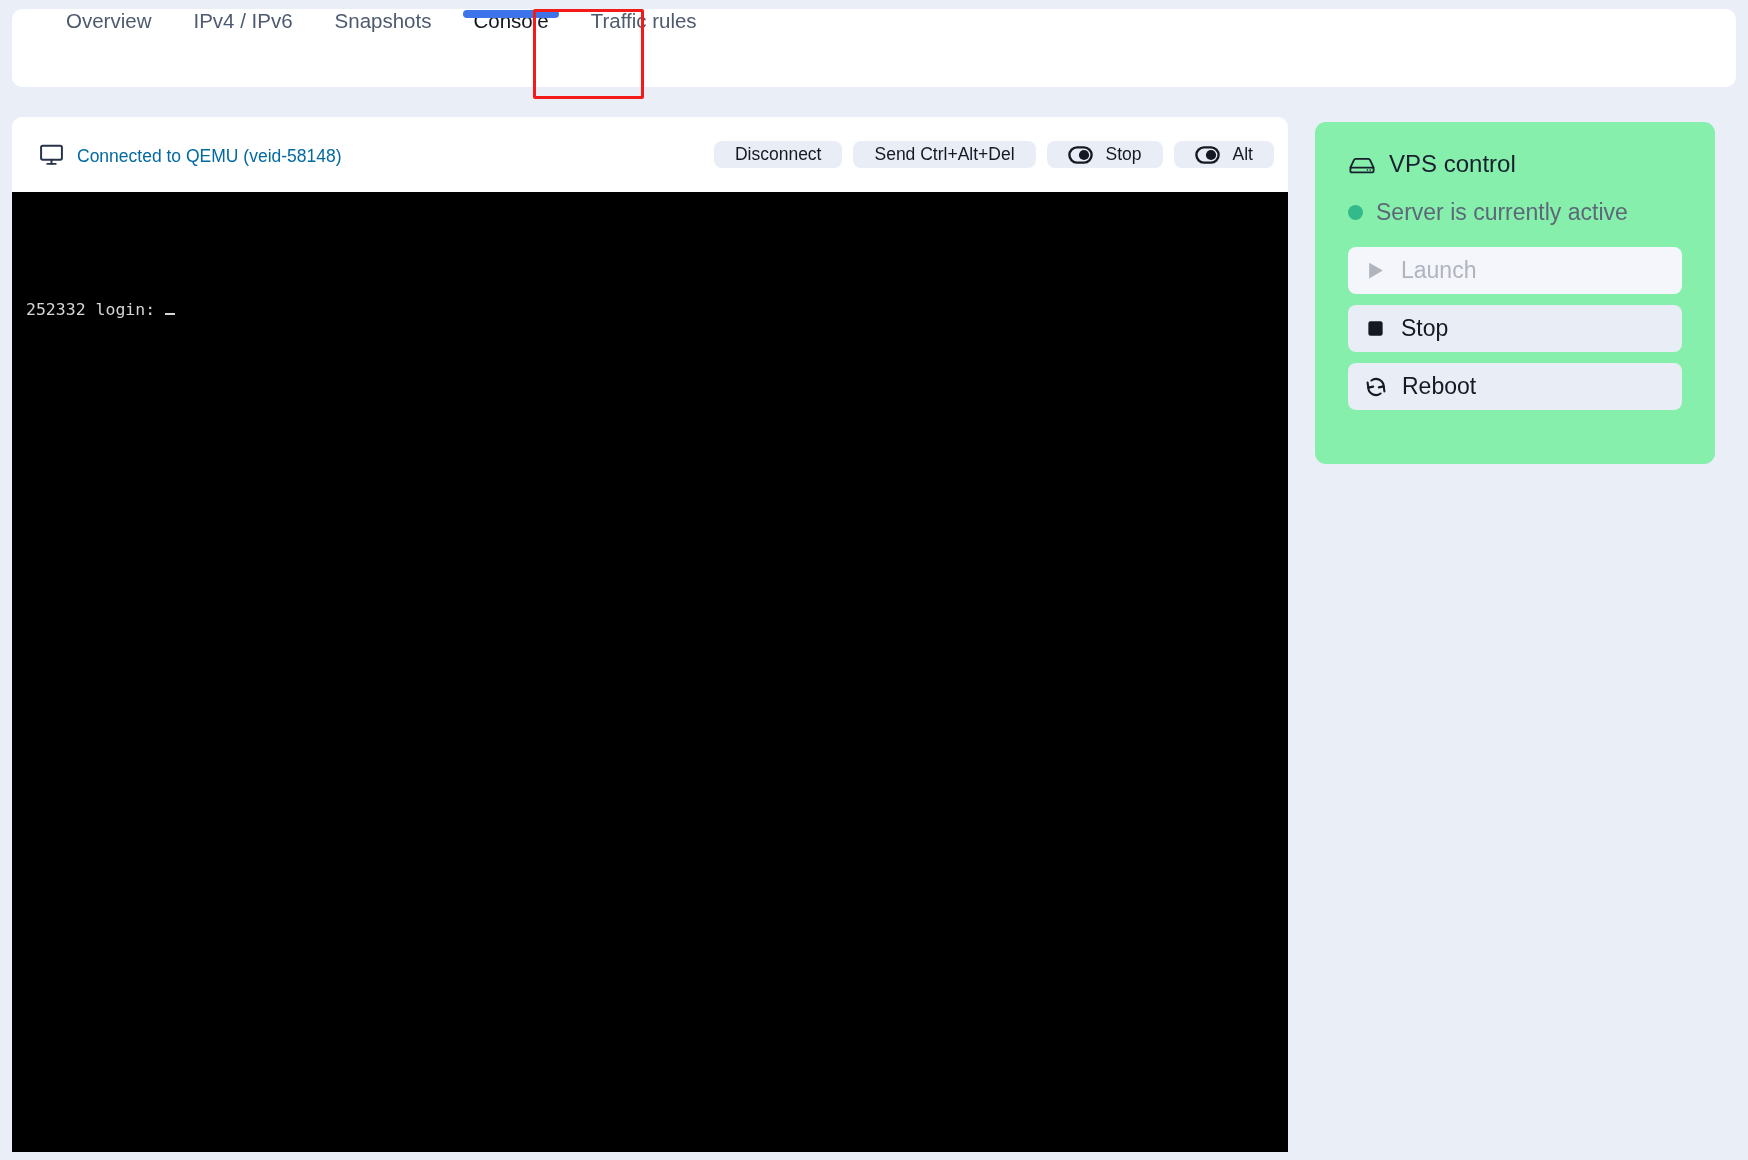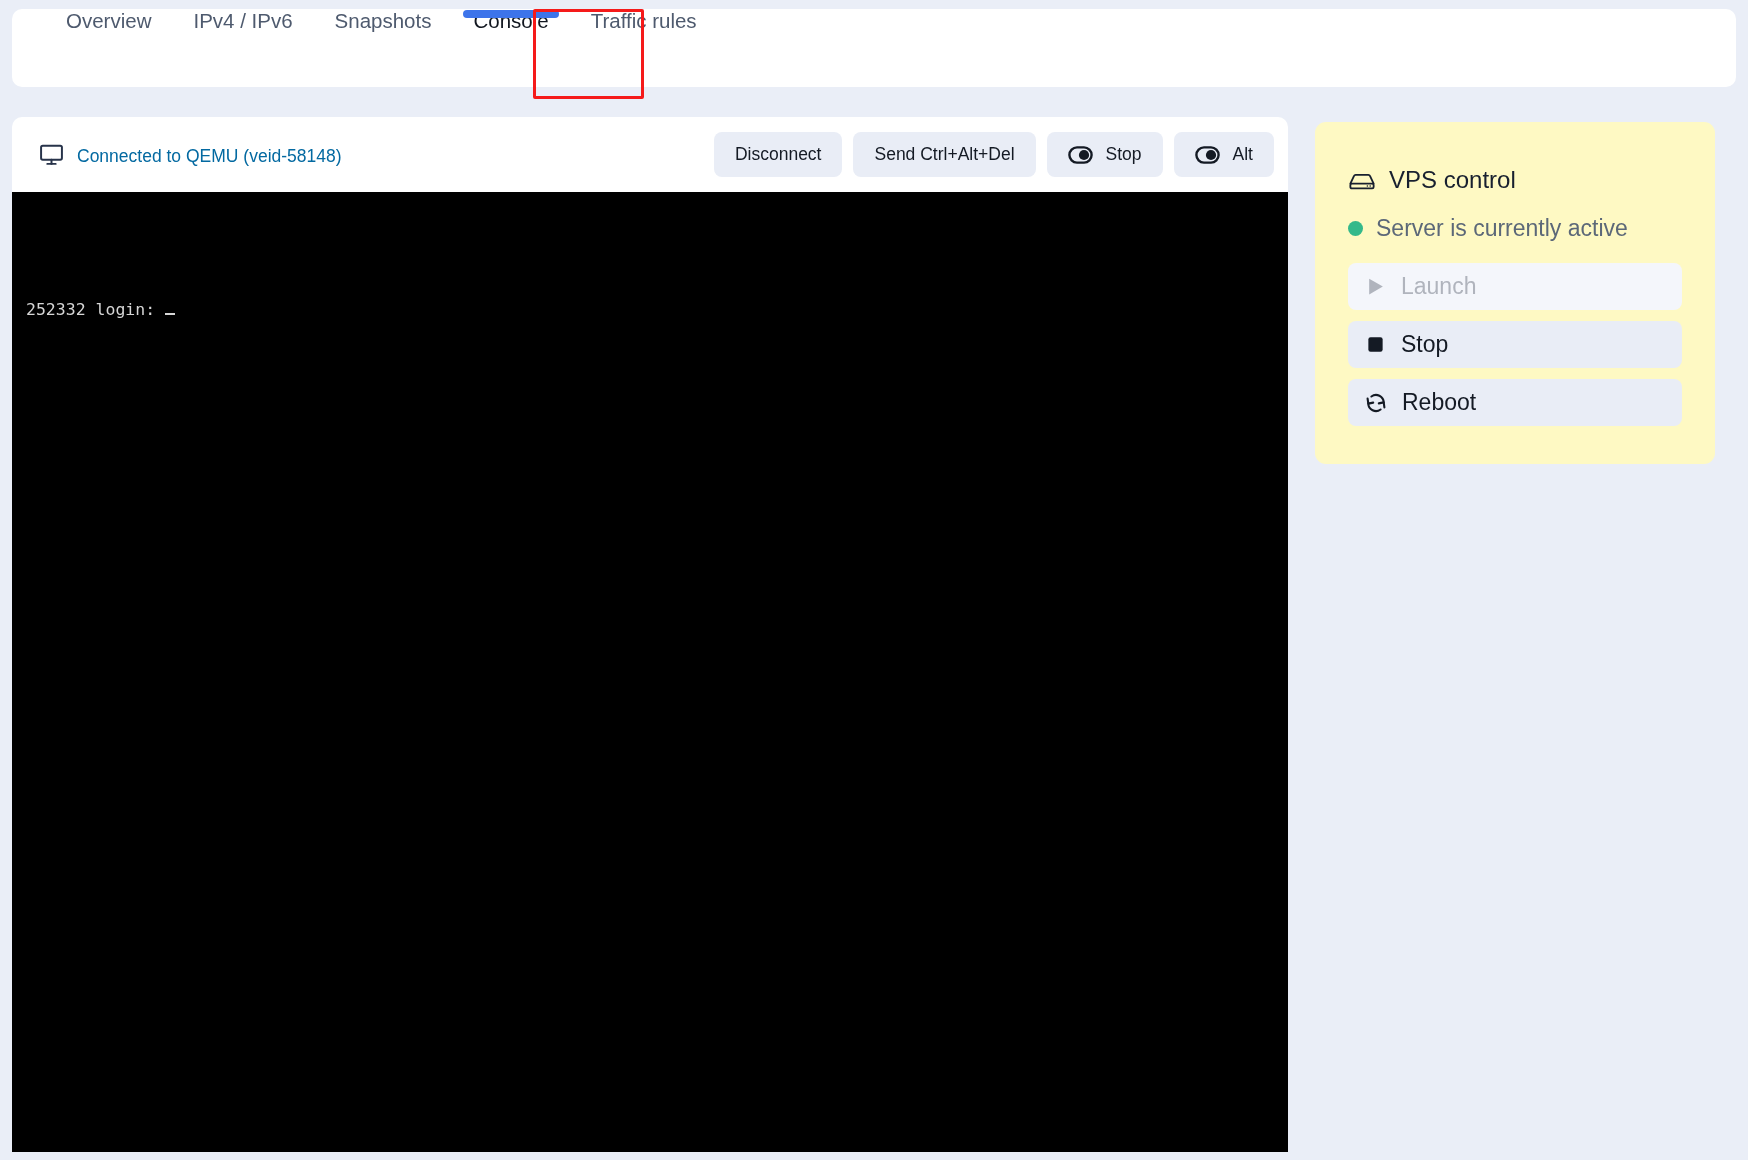--- a/index.html
+++ b/index.html
@@ -106,21 +106,21 @@
 
   .conn-status svg { display: block; }
 
   .toolbar-spacer { flex: 1 1 auto; }
 
   .tb-btn {
     display: flex;
     align-items: center;
     justify-content: center;
     gap: 13px;
-    height: 45px;
+    height: 27px;
     padding: 0 21px;
     margin-left: 11px;
     background: #e9edf6;
     border: none;
     border-radius: 8px;
     font-family: "Liberation Sans", sans-serif;
     font-size: 17.5px;
     color: #141a24;
     white-space: nowrap;
     cursor: pointer;
@@ -150,23 +150,23 @@
     vertical-align: baseline;
   }
 
   
   .vps-card {
     position: absolute;
     left: 1315px;
     top: 122px;
     width: 400px;
     height: 342px;
-    background: #fef9c3;
+    background: #86efac;
     border-radius: 11px;
-    padding: 44px 33px;
+    padding: 28px 33px;
   }
 
   .vps-title {
     display: flex;
     align-items: center;
     gap: 13px;
     font-size: 24px;
     color: #18202f;
   }
 

